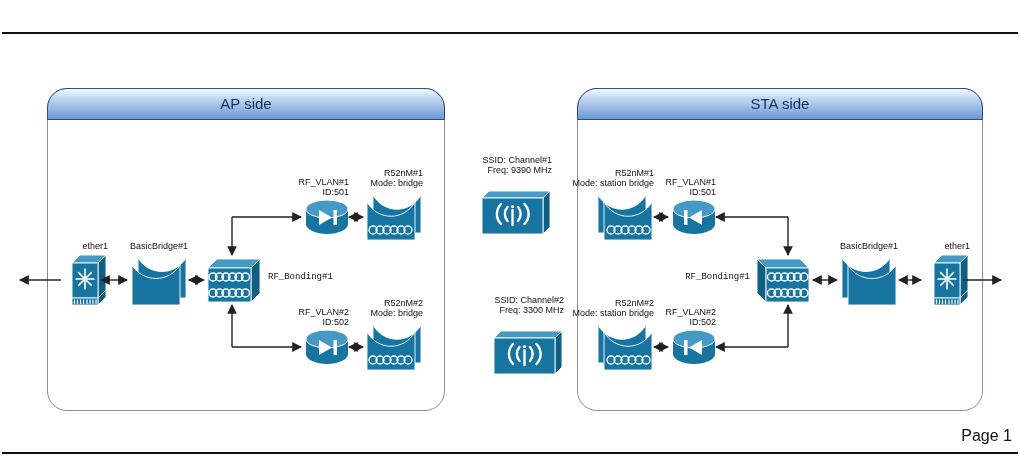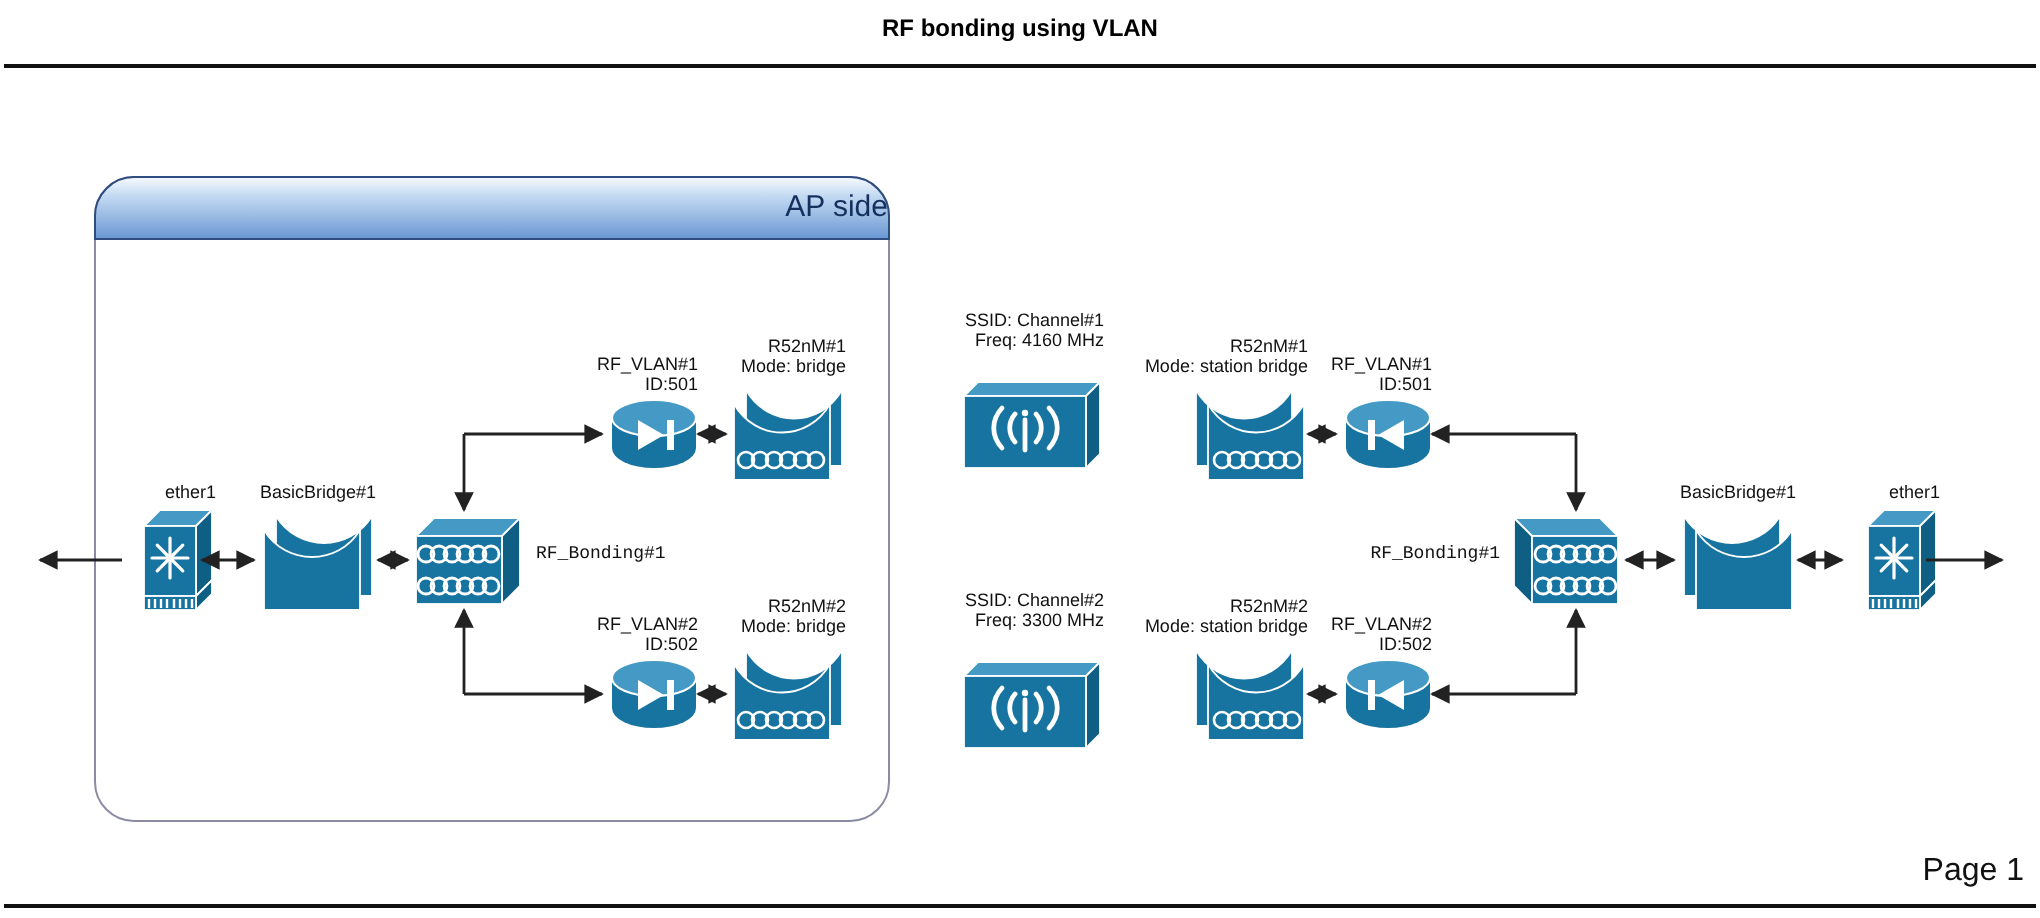--- a/index.html
+++ b/index.html
@@ -12,21 +12,21 @@
   .rule-bottom{top:452px;}
   .page-num{position:absolute;top:427px;right:8px;font-size:16px;color:#111;}
 
   .group{position:absolute;top:88px;height:321px;background:#fff;
          border:1px solid var(--group-border,#8b8ba6);border-radius:20px;}
   .group-ap{left:47px;width:396px;}
   .group-sta{left:577px;width:404px;}
   .group-header{position:absolute;top:-1px;left:-1px;right:-1px;height:30px;
          border:1px solid var(--header-border,#2e4d80);border-radius:20px 20px 0 0;
          background:linear-gradient(180deg,#f4f9fe 0%,#c3d9f2 30%,#8fb3e0 72%,#6b97d2 100%);
-         text-align:right;line-height:29px;font-size:15px;color:var(--header-text,#16305e);}
+         text-align:center;line-height:29px;font-size:15px;color:var(--header-text,#16305e);}
 
   .node{position:absolute;display:flex;flex-direction:column;align-items:flex-end;}
   .nlabel{font-size:9px;line-height:10px;color:#111;white-space:nowrap;text-align:center;}
   .icon{margin-top:2px;flex:none;}
   .icon.gap{margin-top:14px;}
   .mirror{transform:scaleX(-1);}
   .floatlabel{position:absolute;font-size:9px;line-height:10px;color:#111;white-space:nowrap;font-family:Liberation Mono, monospace;}
   .alignright{text-align:right;}
 
   .f-main{fill:var(--icon-main,#1774a0);}
@@ -34,27 +34,29 @@
   .f-dark{fill:var(--icon-dark,#0f5e84);}
   .sep{stroke:#fff;stroke-width:0.9;}
   #wires{position:absolute;top:0;left:0;pointer-events:none;}
   #wires line{stroke:#222;stroke-width:1.4;}
 </style>
 </head>
 <body>
 
 <div id="canvas">
 
-  <div class="title">RF bonding using VLAN</div>
   <div class="rule rule-top"></div>
 
   <div class="group group-ap">
     <div class="group-header">AP side</div>
   </div>
 
+  <div class="group group-sta">
+    <div class="group-header">STA side</div>
+  </div>
 
   <div class="node" style="left:52px;top:241px;width:56px;">
     <span class="nlabel">ether1</span>
     <svg class="icon" width="38" height="54" viewBox="0 0 38 54">
       <polygon class="f-light sep" points="2,10 10,2 36,2 28,10"></polygon>
       <polygon class="f-dark sep" points="28,10 36,2 36,37 28,45"></polygon>
       <polygon class="f-dark sep" points="28,45 36,37 36,44 28,52"></polygon>
       <rect class="f-main sep" x="2" y="10" width="26" height="35"></rect>
       <g stroke="#fff" stroke-width="1.6" stroke-linecap="round">
         <line x1="15" y1="26" x2="15" y2="16"></line>
@@ -162,37 +164,37 @@
           <circle cx="22" cy="40" r="4"></circle>
         <circle cx="29" cy="40" r="4"></circle>
           <circle cx="36" cy="40" r="4"></circle>
           <circle cx="43" cy="40" r="4"></circle>
       </g>
     </svg>
   </div>
 
   <div class="node" style="left:464px;top:155px;width:88px;">
     <span class="nlabel">SSID: Channel#1</span>
-    <span class="nlabel">Freq: 4160 MHz</span>
+    <span class="nlabel">Freq: 9390 MHz</span>
     <svg class="icon gap" width="72" height="46" viewBox="0 0 72 46">
       <polygon class="f-light sep" points="2,9 9,2 70,2 63,9"></polygon>
       <polygon class="f-dark sep" points="63,9 70,2 70,38 63,45"></polygon>
       <rect class="f-main sep" x="2" y="9" width="61" height="36"></rect>
       <g stroke="#fff" stroke-width="2.4" fill="none" stroke-linecap="round">
         <path d="M21,15 C15.5,21 15.5,29 21,35"></path>
         <path d="M27.5,18 C24,22 24,28 27.5,32"></path>
         <line x1="32.5" y1="21" x2="32.5" y2="36"></line>
         <path d="M38,18 C41.5,22 41.5,28 38,32"></path>
         <path d="M44.5,15 C50,21 50,29 44.5,35"></path>
       </g>
       <circle cx="32.5" cy="17.5" r="1.6" fill="#fff"></circle>
     </svg>
   </div>
 
-  <div class="node" style="left:464px;top:295px;width:88px;">
+  <div class="node" style="left:476px;top:295px;width:88px;">
     <span class="nlabel">SSID: Channel#2</span>
     <span class="nlabel">Freq: 3300 MHz</span>
     <svg class="icon gap" width="72" height="46" viewBox="0 0 72 46">
       <polygon class="f-light sep" points="2,9 9,2 70,2 63,9"></polygon>
       <polygon class="f-dark sep" points="63,9 70,2 70,38 63,45"></polygon>
       <rect class="f-main sep" x="2" y="9" width="61" height="36"></rect>
       <g stroke="#fff" stroke-width="2.4" fill="none" stroke-linecap="round">
         <path d="M21,15 C15.5,21 15.5,29 21,35"></path>
         <path d="M27.5,18 C24,22 24,28 27.5,32"></path>
         <line x1="32.5" y1="21" x2="32.5" y2="36"></line>

